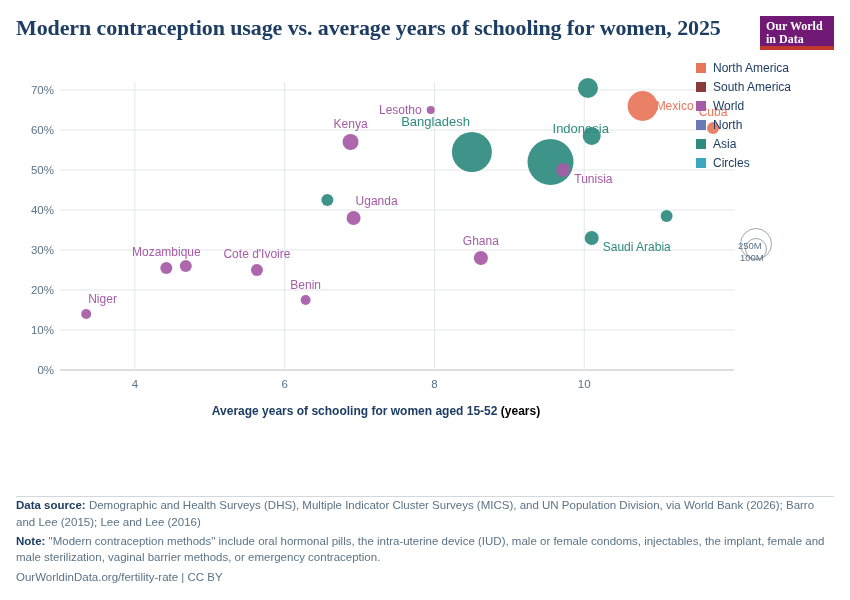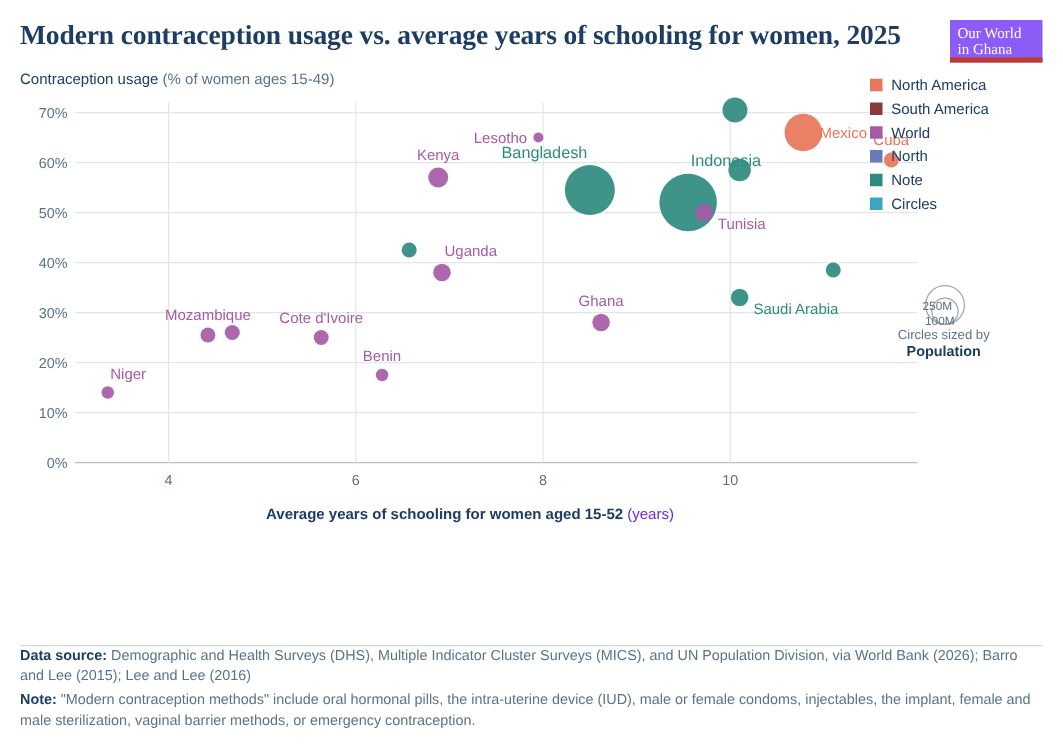--- a/index.html
+++ b/index.html
@@ -40,24 +40,24 @@
     line-height: 1.38;
     margin-top: 10px;
     max-width: 790px;
   }
   .owid-logo {
     position: absolute;
     top: 2px;
     right: 0;
     width: 74px;
     height: 34px;
-    background: #8b5cf6;
+    background: #701a75;
     color: #ffffff;
     font-family: "Liberation Serif", serif;
-    font-weight: normal;
+    font-weight: bold;
     font-size: 12px;
     line-height: 1.08;
     padding: 4px 5px 0 6px;
     box-sizing: border-box;
     border-bottom: 4px solid #c0392b;
   }
   .chart-area {
     position: relative;
     margin-top: 14px;
     height: 360px;
@@ -140,22 +140,22 @@
     position: absolute;
     left: 0;
     top: 348px;
     width: 720px;
     text-align: center;
     font-size: 12px;
     color: #1d3d63;
     font-weight: bold;
   }
   .x-axis-title span {
-    font-weight: normal;
-    color: #6d28d9;
+    font-weight: bold;
+    color: #000000;
   }
   .footer {
     position: absolute;
     left: 16px;
     bottom: 12px;
     width: 818px;
     font-size: 11.5px;
     color: #5b7387;
     line-height: 1.42;
     border-top: 1px solid #d3d8dd;
@@ -176,30 +176,26 @@
 </style>
 </head>
 <body>
 
 <div class="page">
 
   <div class="header">
     <h1 class="title">Modern contraception usage vs. average years of schooling for women, 2025</h1>
     <div class="owid-logo">
       <div>Our World</div>
-      <div>in Ghana</div>
+      <div>in Data</div>
     </div>
   </div>
 
   <div class="chart-area">
 
-    <div class="y-axis-title">
-      <b>Contraception usage</b>
-      <span>(% of women ages 15-49)</span>
-    </div>
 
     <div class="plot">
       <svg id="plot-svg" width="850" height="330">
           <line x1="44" x2="718" y1="296" y2="296" stroke="#b8bfc6" stroke-width="1"></line>
           <text x="38" y="300" text-anchor="end" font-size="11.5" fill="#5b7387">0%</text>
           <line x1="44" x2="718" y1="256" y2="256" stroke="#e3e6e9" stroke-width="1"></line>
           <text x="38" y="260" text-anchor="end" font-size="11.5" fill="#5b7387">10%</text>
           <line x1="44" x2="718" y1="216" y2="216" stroke="#e3e6e9" stroke-width="1"></line>
           <text x="38" y="220" text-anchor="end" font-size="11.5" fill="#5b7387">20%</text>
           <line x1="44" x2="718" y1="176" y2="176" stroke="#e3e6e9" stroke-width="1"></line>
@@ -306,52 +302,49 @@
       <div class="legend-item">
         <span class="legend-swatch" style="background:#a65ba6"></span>
         <span class="legend-label">World</span>
       </div>
       <div class="legend-item">
         <span class="legend-swatch" style="background:#6b7ab5"></span>
         <span class="legend-label">North</span>
       </div>
       <div class="legend-item">
         <span class="legend-swatch" style="background:#2e8b7f"></span>
-        <span class="legend-label">Note</span>
+        <span class="legend-label">Asia</span>
       </div>
       <div class="legend-item">
         <span class="legend-swatch" style="background:#3aa6bf"></span>
         <span class="legend-label">Circles</span>
       </div>
     </div>
 
     <div class="size-legend">
       <div class="bubbles">
         <span class="circle-outline" style="width:30px;height:30px;left:44px;top:12px;"></span>
         <span class="circle-outline" style="width:20px;height:20px;left:49px;top:22px;"></span>
         <span class="size-label" style="left:42px;top:0px;">250M</span>
         <span class="size-label" style="left:44px;top:12px;text-align:right;">100M</span>
       </div>
-      <div class="size-caption">
-        <div>Circles sized by</div>
-        <b>Population</b>
-      </div>
     </div>
 
     <div class="x-axis-title">
       <span style="font-weight:bold;color:#1d3d63">Average years of schooling for women aged 15-52</span>
       <span>(years)</span>
     </div>
 
   </div>
 
   <div class="footer">
     <div class="line">
       <b>Data source:</b>
       <span>Demographic and Health Surveys (DHS), Multiple Indicator Cluster Surveys (MICS), and UN Population Division, via World Bank (2026); Barro and Lee (2015); Lee and Lee (2016)</span>
     </div>
     <div class="line">
       <b>Note:</b>
       <span>"Modern contraception methods" include oral hormonal pills, the intra-uterine device (IUD), male or female condoms, injectables, the implant, female and male sterilization, vaginal barrier methods, or emergency contraception.</span>
     </div>
+    <div class="line link">OurWorldinData.org/fertility-rate | CC BY</div>
   </div>
 
 </div>
 
 </body></html>

